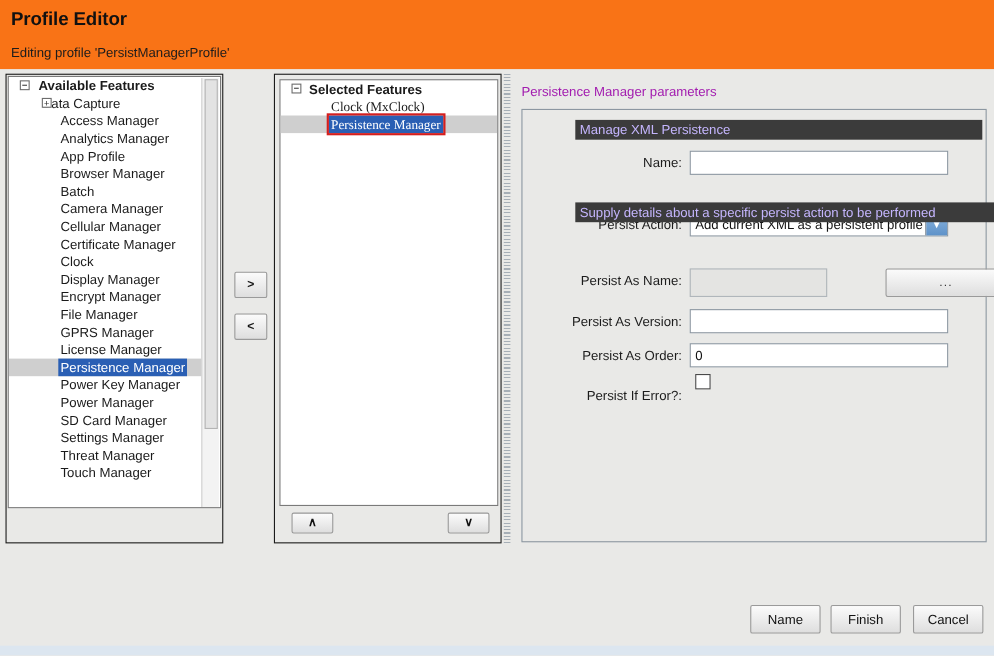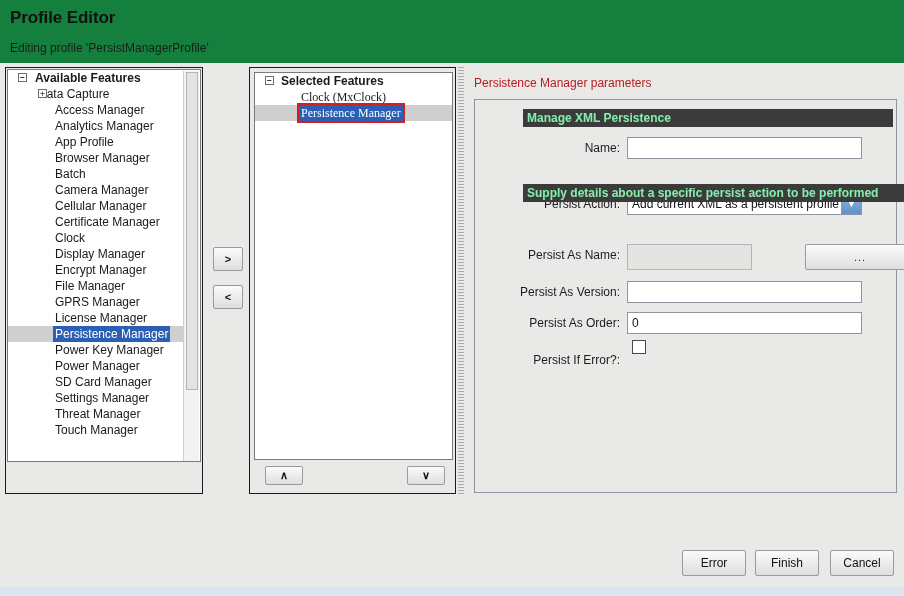--- a/index.html
+++ b/index.html
@@ -8,21 +8,21 @@
     background:#e9e9e7;
     font-family:"Liberation Sans",sans-serif;
     font-size:12px;color:#1a1a1a;
     -webkit-font-smoothing:antialiased;
   }
   #root{position:relative;width:904px;height:596px;}
 
   
   .header{
     position:absolute;left:0;top:0;width:904px;height:63px;
-    background:#15803d;
+    background:#f97316;
   }
   .title{
     position:absolute;left:10px;top:8px;
     font-size:17px;font-weight:bold;letter-spacing:-0.1px;color:#111;
   }
   .subtitle{
     position:absolute;left:10px;top:41px;
     font-size:12px;color:#1c1c1c;
   }
 
@@ -122,30 +122,30 @@
         transparent 1px,transparent 3px
       );
     opacity:.85;
   }
 
   
   .right-wrap{
     position:absolute;left:470px;top:67px;width:428px;height:427px;
   }
   .right-caption{
-    position:absolute;left:4px;top:9px;font-size:12px;color:#b91c1c;
+    position:absolute;left:4px;top:9px;font-size:12px;color:#a21caf;
   }
   .right-group{
     position:absolute;left:4px;top:32px;width:423px;height:394px;
     background:#e9e9e7;border:1px solid #8c97a1;box-sizing:border-box;
   }
 
   .sechdr{
     position:absolute;height:18px;line-height:18px;
-    background:#3b3b3b;color:#86efac;font-weight:bold;font-size:12px;
+    background:#3b3b3b;color:#c4b5fd;font-weight:normal;font-size:12px;
     padding-left:4px;box-sizing:border-box;white-space:nowrap;
   }
   .sec1{left:48px;top:9px;width:370px;}
   .sec2{left:48px;top:84px;width:432px;}
 
   .frow-label{
     position:absolute;font-size:12px;color:#1c1c1c;text-align:right;
     white-space:nowrap;
   }
   .txtfield{
@@ -300,18 +300,18 @@
 
       <div class="frow-label" style="left:20px;top:216px;width:125px;">Persist As Order:</div>
       <input class="txtfield" style="left: 152px; top: 212px; width: 235px; height: 22px;" type="text" value="0">
 
       <div class="frow-label" style="left:30px;top:241px;width:115px;margin-top:12px;">Persist If Error?:</div>
       <div class="chk"></div>
 
     </div>
   </div>
 
-  <div class="btn3d footbtn b-apply">Error</div>
+  <div class="btn3d footbtn b-apply">Name</div>
   <div class="btn3d footbtn b-finish">Finish</div>
   <div class="btn3d footbtn b-cancel">Cancel</div>
 
   <div class="bottom-strip"></div>
 </div>
 
 </body></html>

